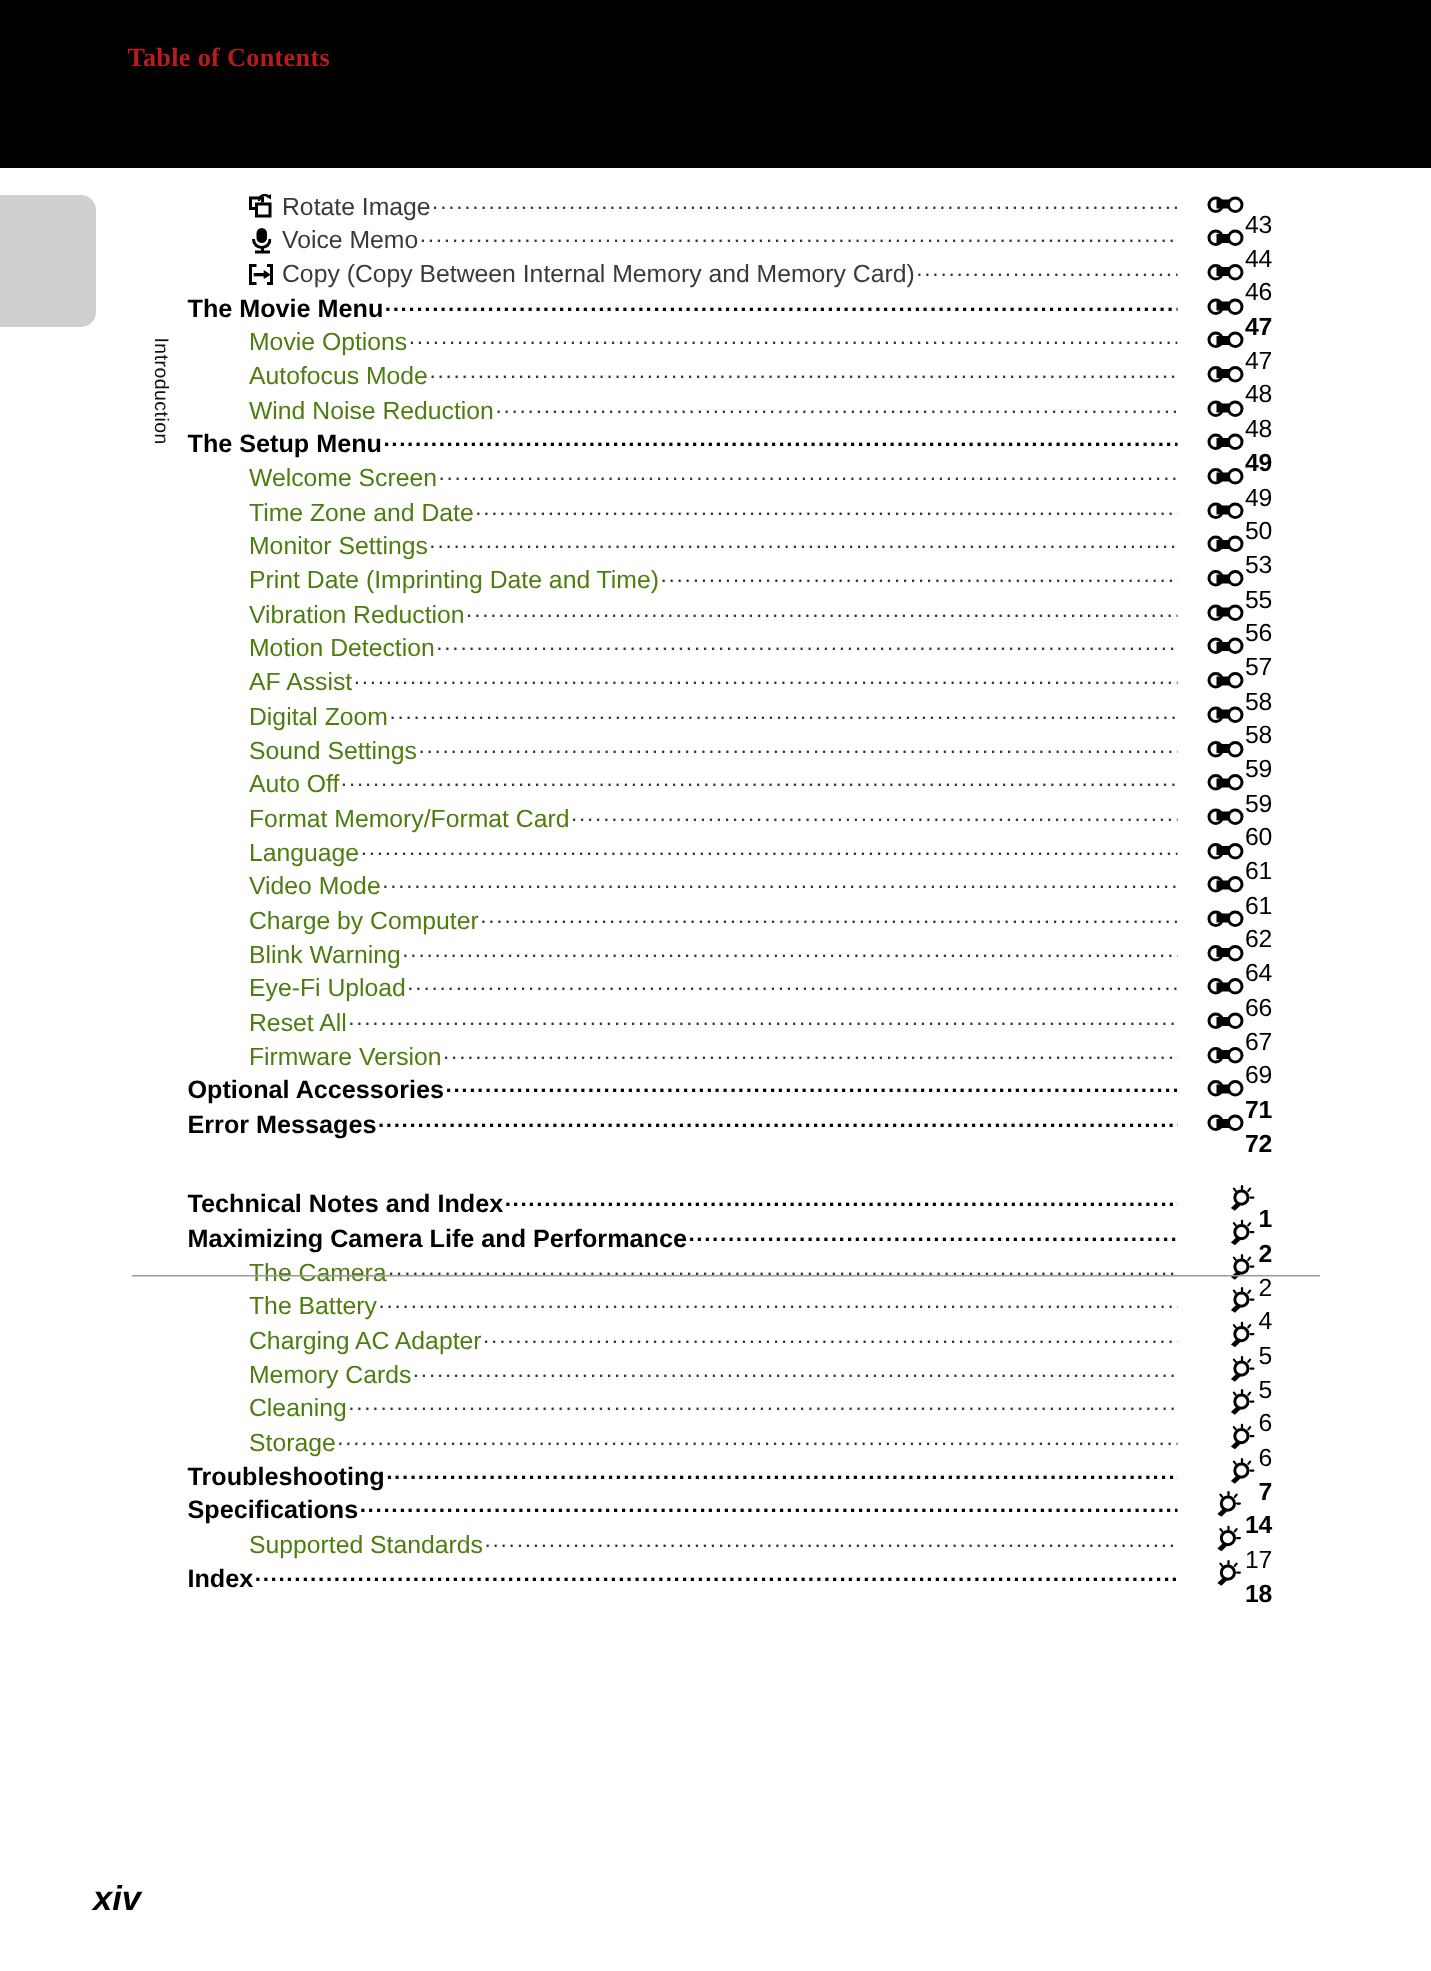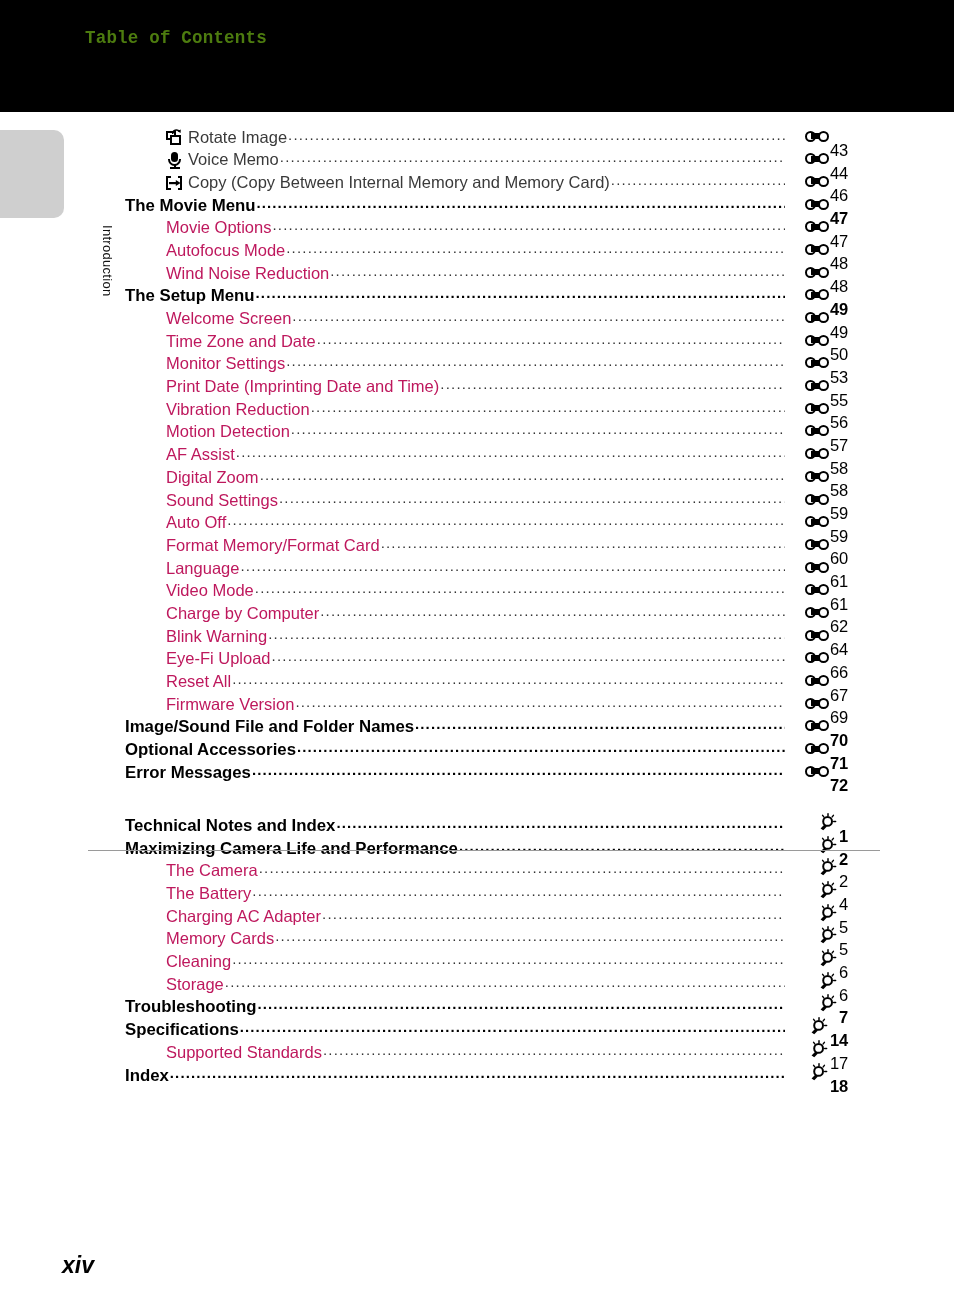--- a/index.html
+++ b/index.html
@@ -21,25 +21,25 @@
     left: 0;
     top: 0;
     width: 954px;
     height: 112px;
     background: #000000;
   }
   .header-title {
     position: absolute;
     left: 85px;
     top: 28px;
-    color: #4d7c0f;
+    color: #b91c1c;
     font-size: 17.5px;
     font-weight: 600;
     letter-spacing: 0.2px;
-    font-family: Liberation Mono, monospace;
+    font-family: Liberation Serif, serif;
   }
 
   
   .side-tab {
     position: absolute;
     left: -22px;
     top: 130px;
     width: 86px;
     height: 88px;
     background: #cfcfcf;
@@ -82,21 +82,21 @@
     color: #3a3a3a;
     font-size: 16.5px;
     line-height: 1;
   }
 
   .row.lvl1 .label {
     color: #000000;
     font-weight: bold;
     font-size: 16.8px;
   }
-  .row.lvl2 .label { color: #be185d; }
+  .row.lvl2 .label { color: #4d7c0f; }
 
   .row.lvl0 { padding-left: 166px; }
   .row.lvl1 { padding-left: 125px; }
   .row.lvl2 { padding-left: 166px; }
 
   
   .leader {
     flex: 1 1 auto;
     overflow: hidden;
     height: 1em;
@@ -578,32 +578,20 @@
         <span class="pagenum">
           <span class="mark mark-ref">
             <span class="d l"></span>
             <span class="bar"></span>
             <span class="d r"></span>
           </span>
           <span class="num">69</span>
         </span>
       </div>
       <div class="row lvl1">
-        <span class="label"><span>Image/Sound File and Folder Names</span></span>
-        <span class="leader"></span>
-        <span class="pagenum">
-          <span class="mark mark-ref">
-            <span class="d l"></span>
-            <span class="bar"></span>
-            <span class="d r"></span>
-          </span>
-          <span class="num">70</span>
-        </span>
-      </div>
-      <div class="row lvl1">
         <span class="label"><span>Optional Accessories</span></span>
         <span class="leader"></span>
         <span class="pagenum">
           <span class="mark mark-ref">
             <span class="d l"></span>
             <span class="bar"></span>
             <span class="d r"></span>
           </span>
           <span class="num">71</span>
         </span>

